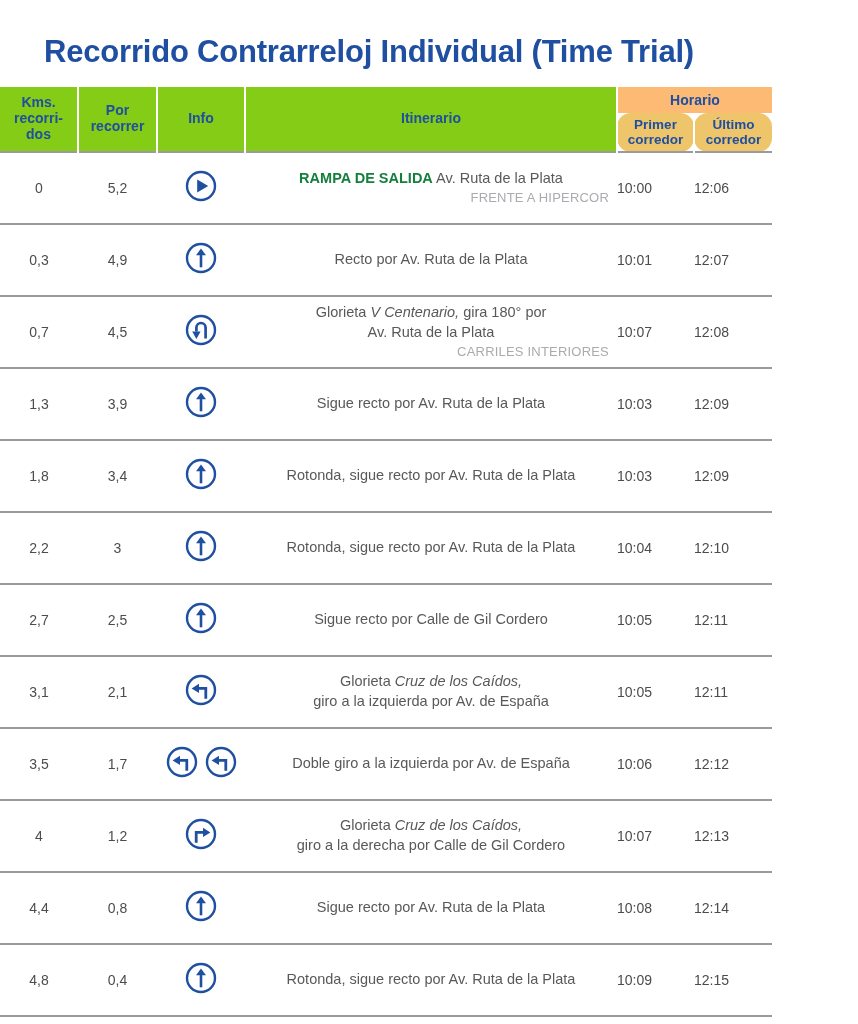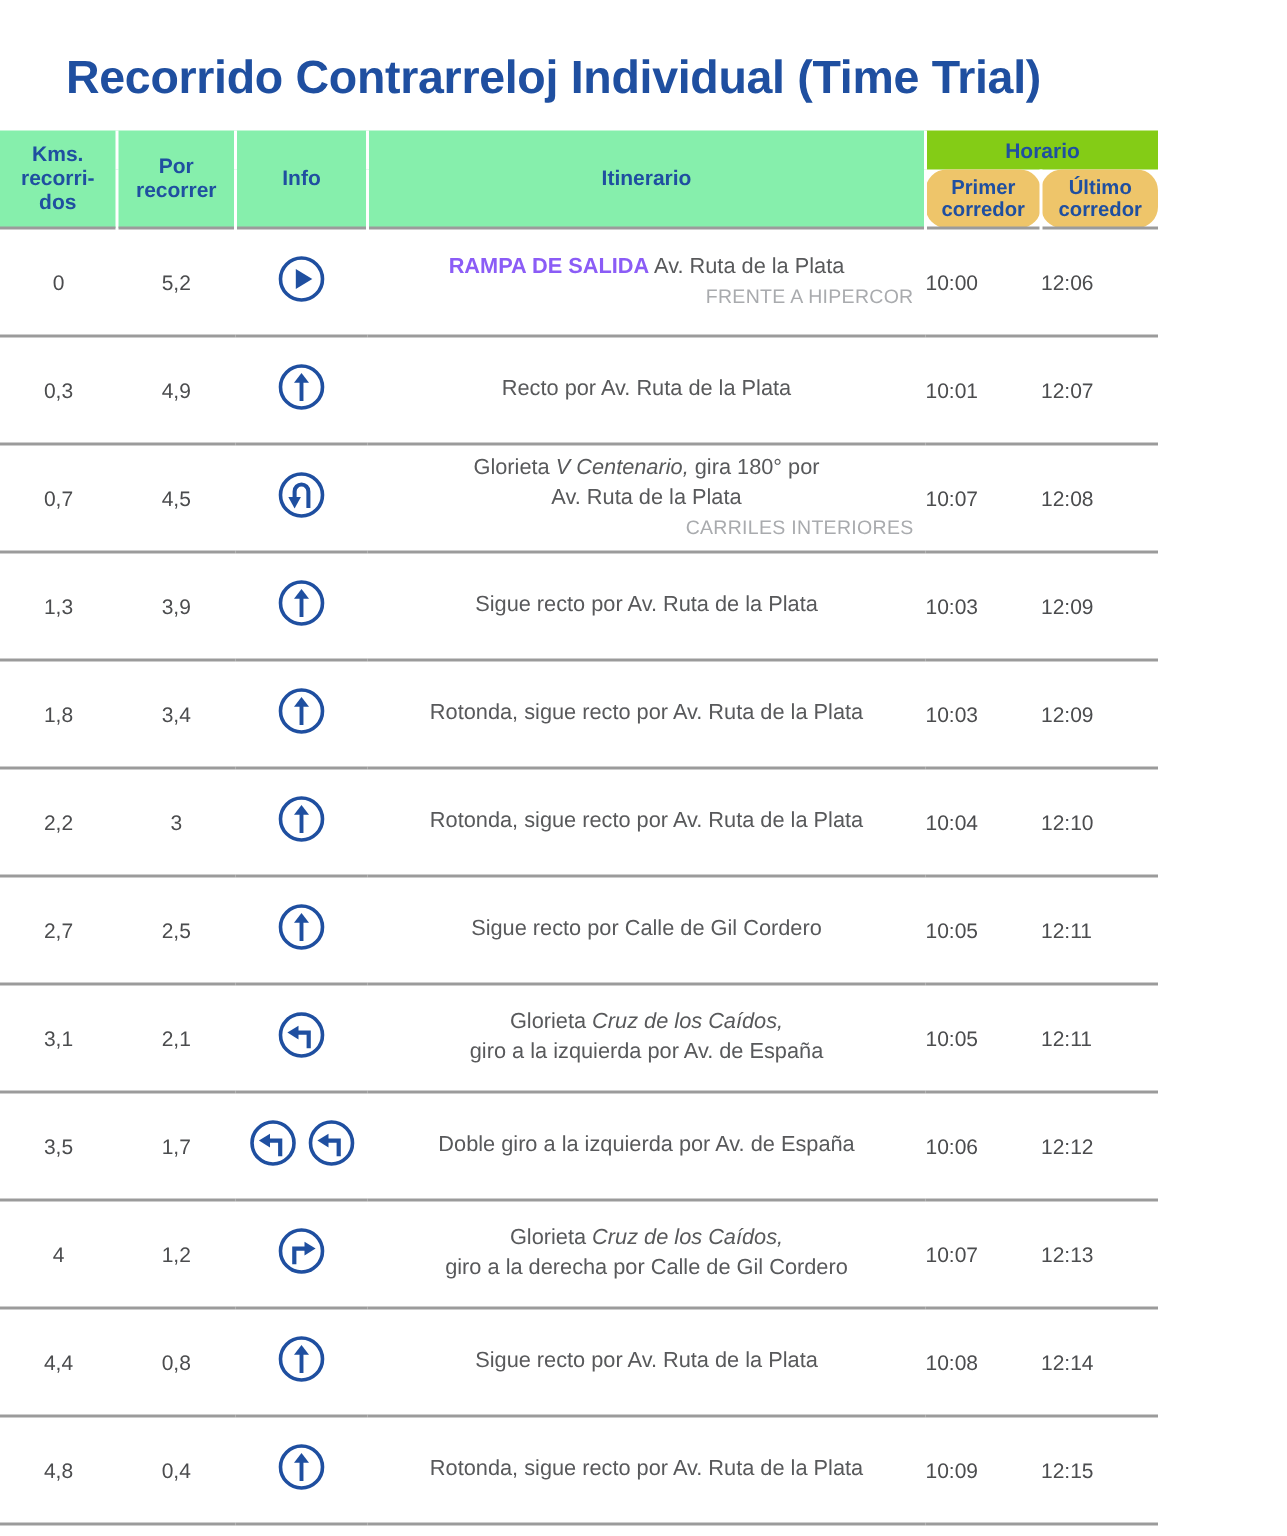--- a/index.html
+++ b/index.html
@@ -47,32 +47,32 @@
   table.route {
     width: 772px;
     border-collapse: collapse;
     table-layout: fixed;
   }
   
   th {
     background: #edc濃;
   }
   th.hd {
-    background: #86efac;
+    background: #84cc16;
     color: #1f4fa0;
     font-size: 14px;
     font-weight: bold;
     line-height: 1.12;
     text-align: center;
     vertical-align: middle;
     padding: 4px 2px;
     border-right: 2px solid #ffffff;
   }
   th.hd-light {
-    background: #84cc16;
+    background: #fdba74;
     color: #1f4fa0;
     font-size: 14px;
     font-weight: bold;
     text-align: center;
     vertical-align: middle;
     padding: 5px 2px;
     border-right: none;
   }
   th.hd-sub {
     background: #eec56a;
@@ -108,21 +108,21 @@
     text-align: center;
     line-height: 1.35;
     padding: 6px 8px;
     color: #58595b;
     font-size: 14.5px;
   }
   td.time {
     font-size: 14px;
     color: #4b4c4e;
   }
-  .bold { font-weight: bold; color: #8b5cf6; text-align: center; }
+  .bold { font-weight: bold; color: #15803d; text-align: center; }
   .ital { font-style: italic; }
   .note {
     display: block;
     color: #a9abae;
     font-size: 13px;
     letter-spacing: 0.2px;
     margin-top: 1px;
     text-align: right;
   }
   .icon-pair {

